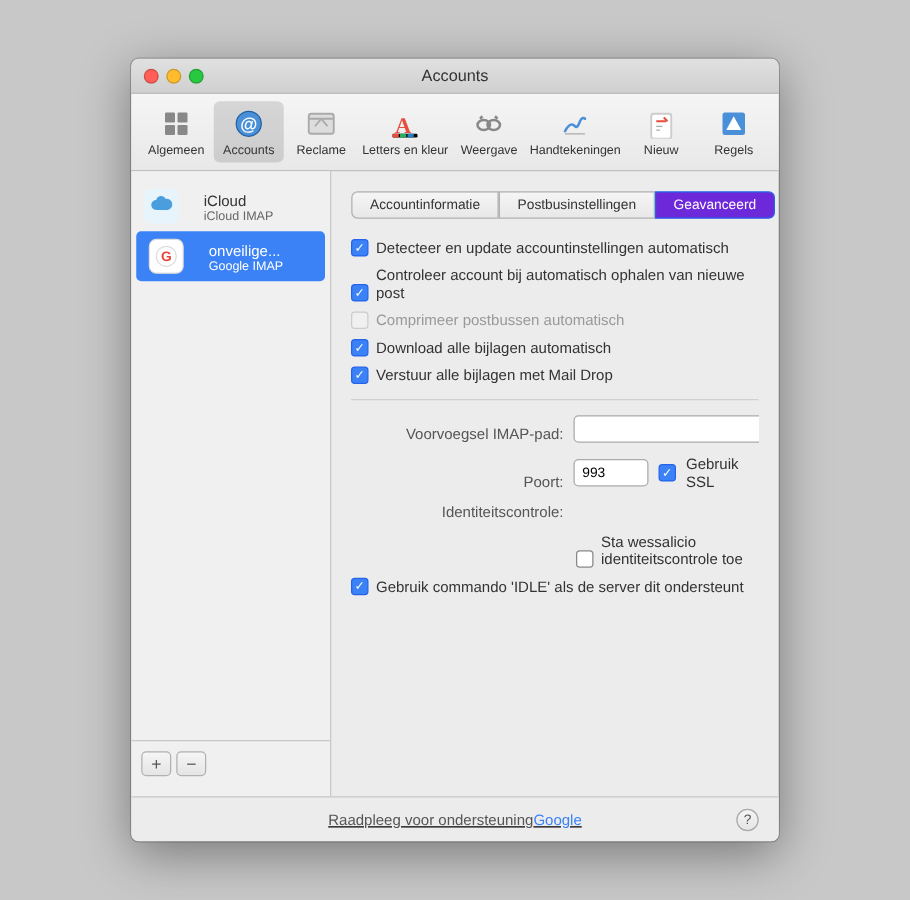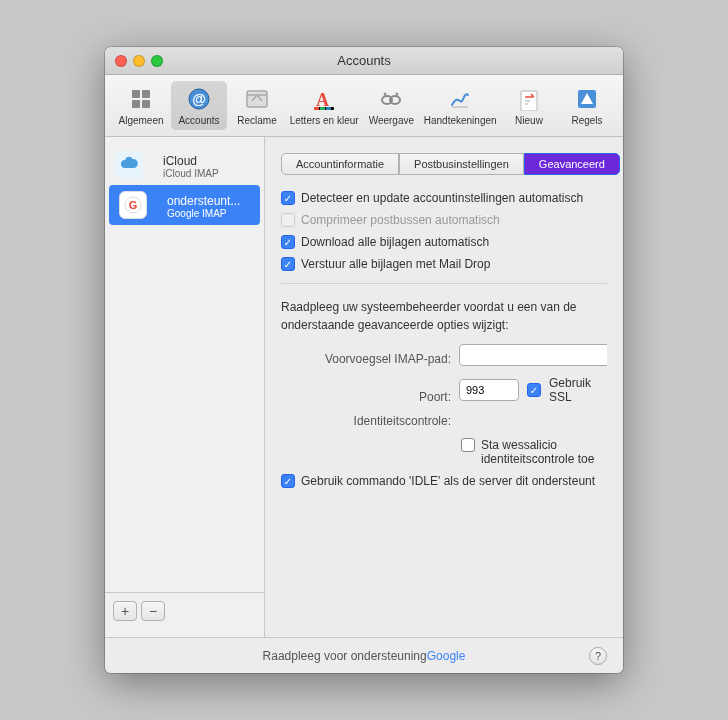--- a/index.html
+++ b/index.html
@@ -175,21 +175,21 @@
       background: #6d28d9;
       color: white;
       border-color: #2563eb;
     }
     .settings-body {
       flex: 1;
       overflow-y: auto;
     }
     .checkbox-row {
       display: flex;
-      align-items: flex-start;
+      align-items: flex-end;
       gap: 6px;
       margin-bottom: 8px;
     }
     .checkbox {
       width: 14px;
       height: 14px;
       border: 1px solid #888;
       border-radius: 3px;
       background: white;
       display: flex;
@@ -263,20 +263,21 @@
     }
     .footer {
       background: #ececec;
       border-top: 1px solid #c8c8c8;
       padding: 10px 16px;
       display: flex;
       align-items: center;
       justify-content: center;
       position: relative;
       min-height: 36px;
+      text-decoration: underline;
     }
     .footer-text {
       font-size: 12px;
       color: #555;
     }
     .footer-link {
       color: #3b82f6;
       text-decoration: none;
       cursor: pointer;
     }
@@ -414,21 +415,21 @@
         </div>
       </div>
       <div class="account-item selected">
         <div class="account-icon google-icon">
           <svg width="20" height="20" viewBox="0 0 20 20">
             <circle cx="10" cy="10" r="8" fill="white" stroke="#ddd"></circle>
             <text x="10" y="14" text-anchor="middle" font-size="11" font-weight="bold" fill="#ea4335">G</text>
           </svg>
         </div>
         <div class="account-info">
-          <span class="account-name">ondersteunt...</span>
+          <span class="account-name">onveilige...</span>
           <span class="account-type">Google IMAP</span>
         </div>
       </div>
       <div class="sidebar-bottom">
         <div class="sidebar-btn">+</div>
         <div class="sidebar-btn">−</div>
       </div>
     </div>
 
     <div class="main-panel">
@@ -439,35 +440,38 @@
         <div class="tab active">Geavanceerd</div>
       </div>
 
       <div class="settings-body">
 
         <div class="checkbox-row">
           <div class="checkbox checked"></div>
           <span class="checkbox-label">Detecteer en update accountinstellingen automatisch</span>
         </div>
         <div class="checkbox-row">
+          <div class="checkbox checked"></div>
+          <span class="checkbox-label">Controleer account bij automatisch ophalen van nieuwe post</span>
+        </div>
+        <div class="checkbox-row">
           <div class="checkbox disabled"></div>
           <span class="checkbox-label disabled">Comprimeer postbussen automatisch</span>
         </div>
         <div class="checkbox-row">
           <div class="checkbox checked"></div>
           <span class="checkbox-label">Download alle bijlagen automatisch</span>
         </div>
         <div class="checkbox-row">
           <div class="checkbox checked"></div>
           <span class="checkbox-label">Verstuur alle bijlagen met Mail Drop</span>
         </div>
 
         <div class="divider"></div>
 
-        <p class="info-text">Raadpleeg uw systeembeheerder voordat u een van de onderstaande geavanceerde opties wijzigt:</p>
 
         <div class="form-row">
           <span class="form-label" style="width:170px;">Voorvoegsel IMAP-pad:</span>
           <input type="text" class="form-input wide" value="" style="">
         </div>
 
         <div class="form-row">
           <span class="form-label" style="width:170px;">Poort:</span>
           <div class="port-row">
             <input type="text" class="form-input narrow" value="993" style="">

